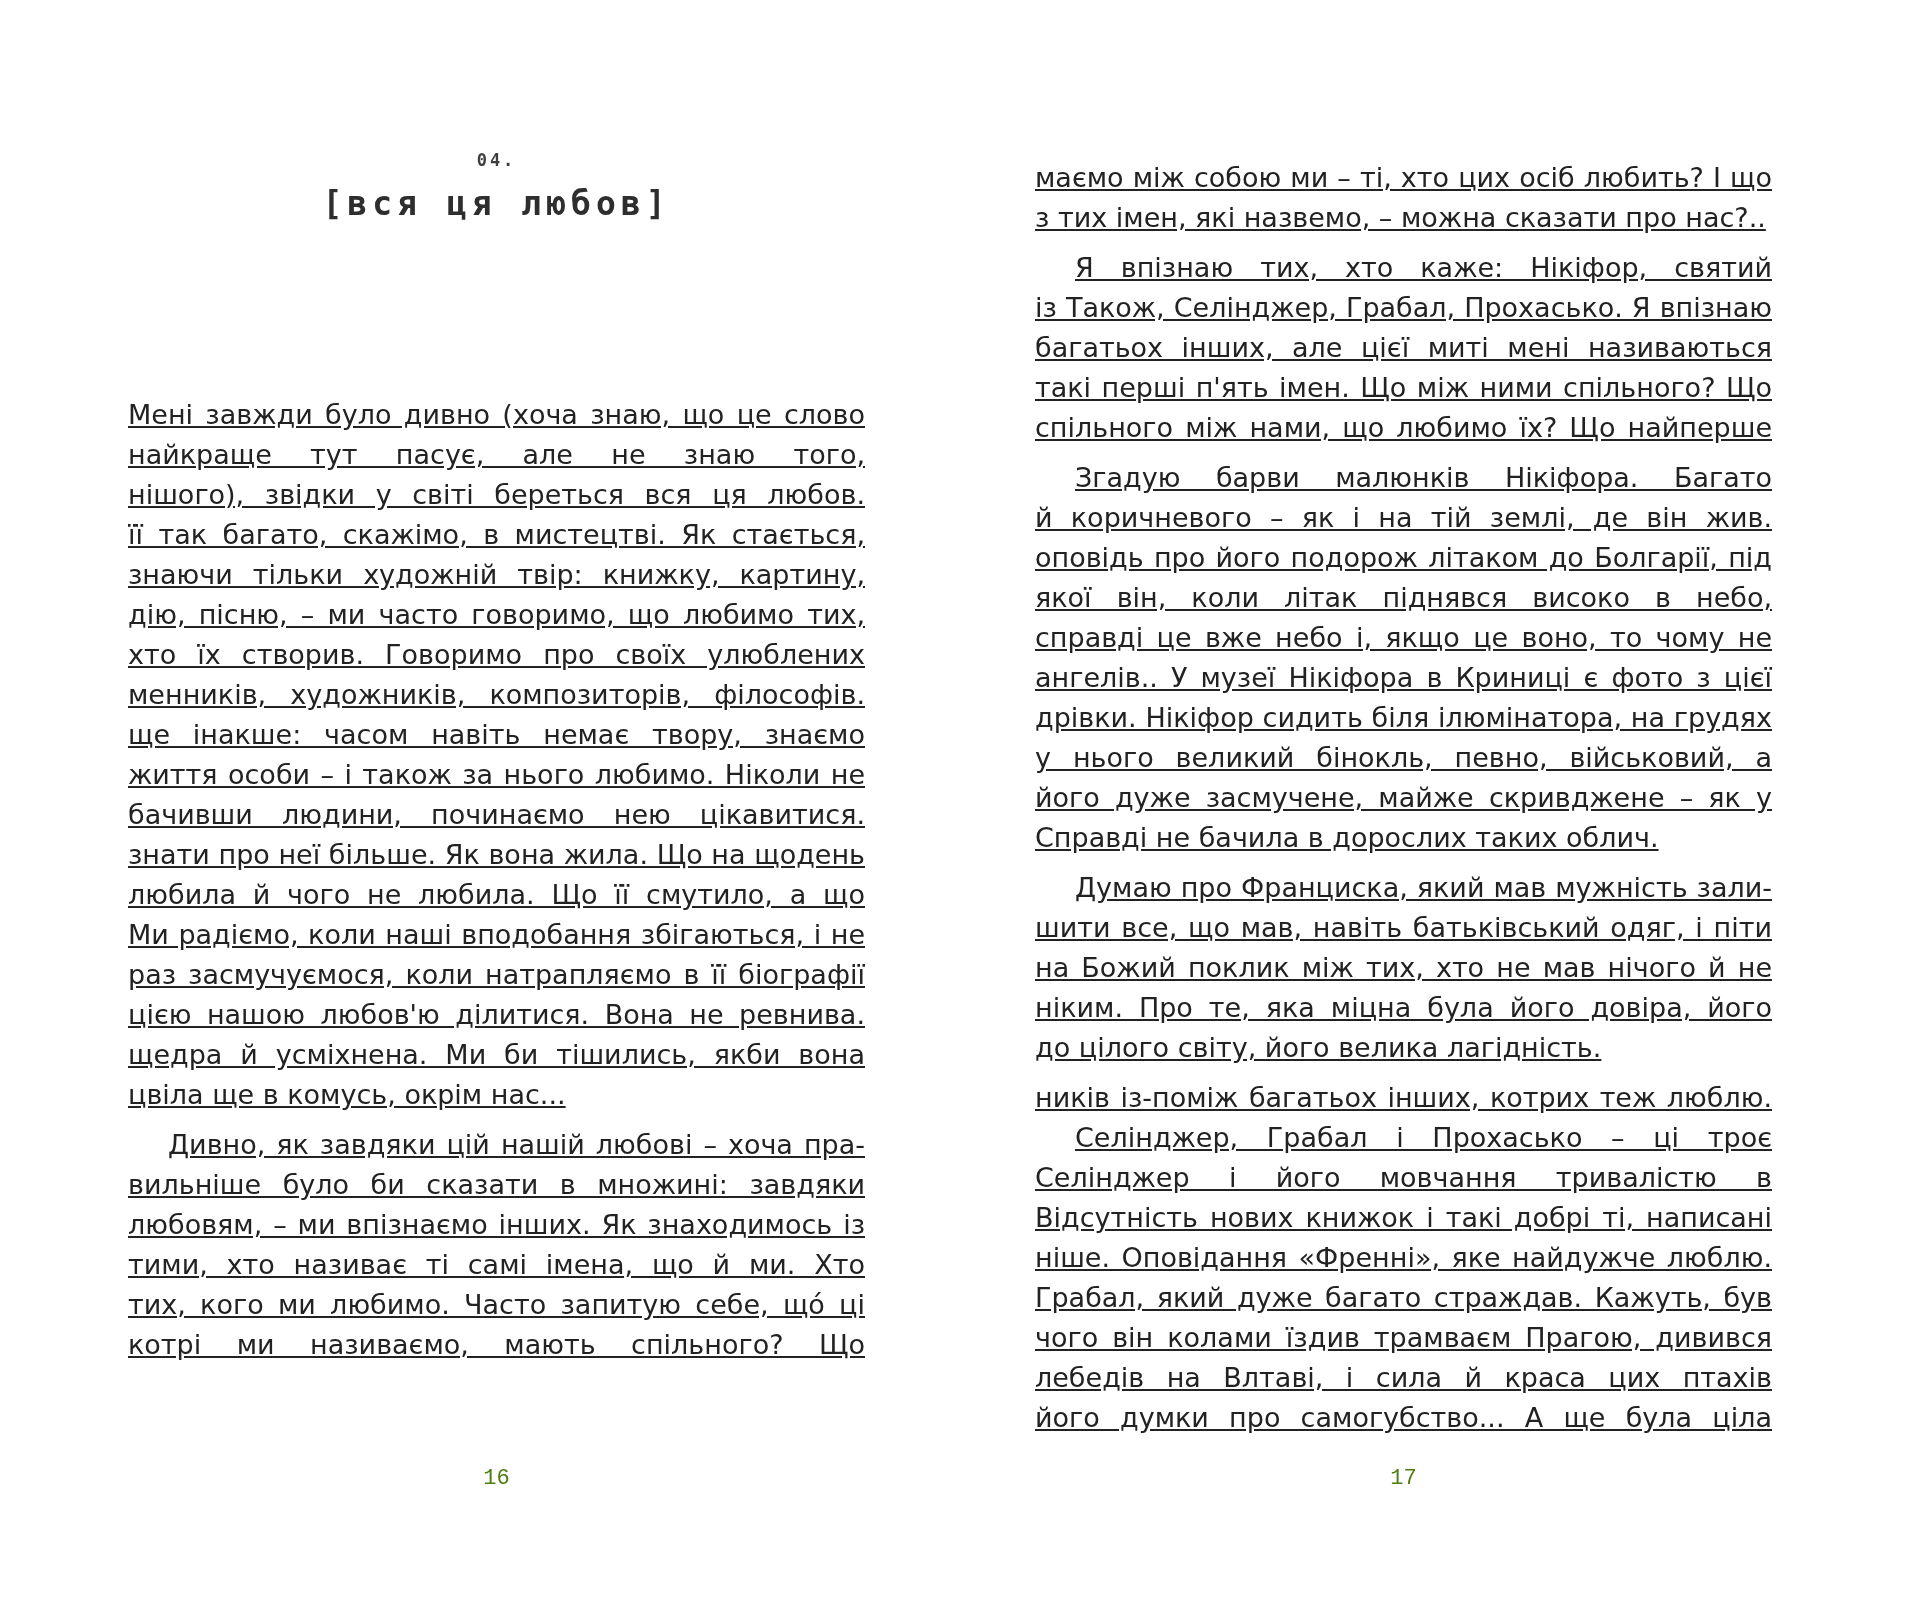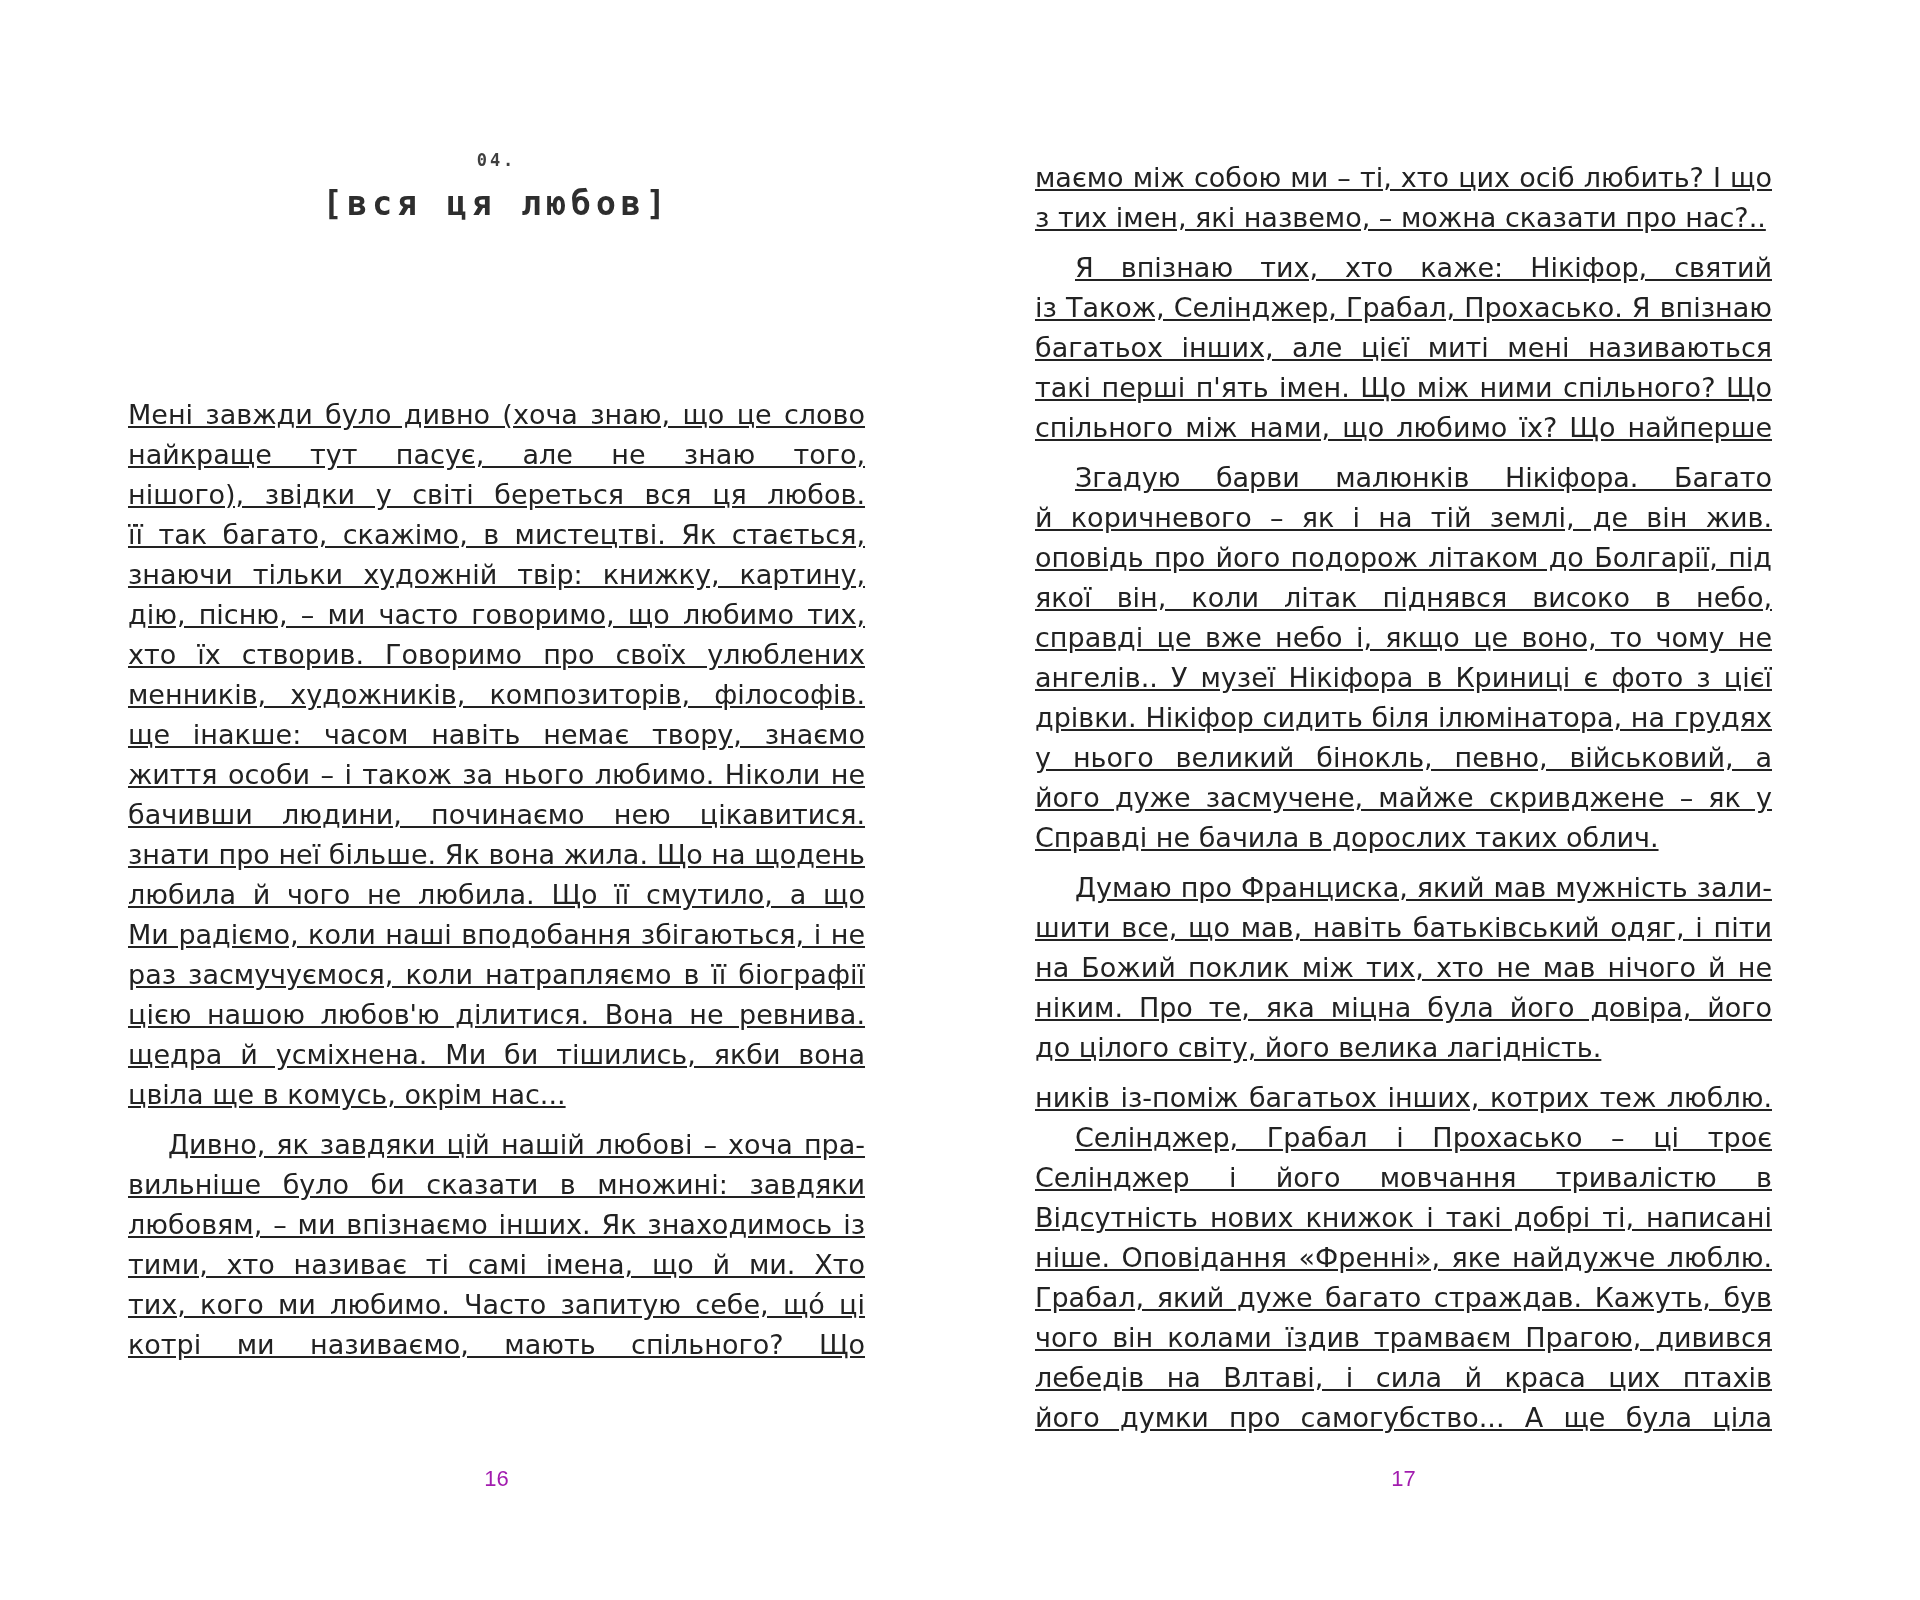--- a/index.html
+++ b/index.html
@@ -68,23 +68,23 @@
   }
   .line.endline { text-align-last: left; }
   .line.indent  { text-indent: 40px; }
 
   .page-number {
     position: absolute;
     top: 1466px;
     left: 0;
     width: 100%;
     text-align: center;
-    font-family: Liberation Sans, sans-serif;
+    font-family: Liberation Mono, monospace;
     font-size: 22px;
-    color: #a21caf;
+    color: #4d7c0f;
   }
 </style>
 </head>
 <body>
 
 <div class="spread">
 
   <div class="page page-left">
     <div class="chapter-heading">
       <div class="chapter-number">04.</div>

